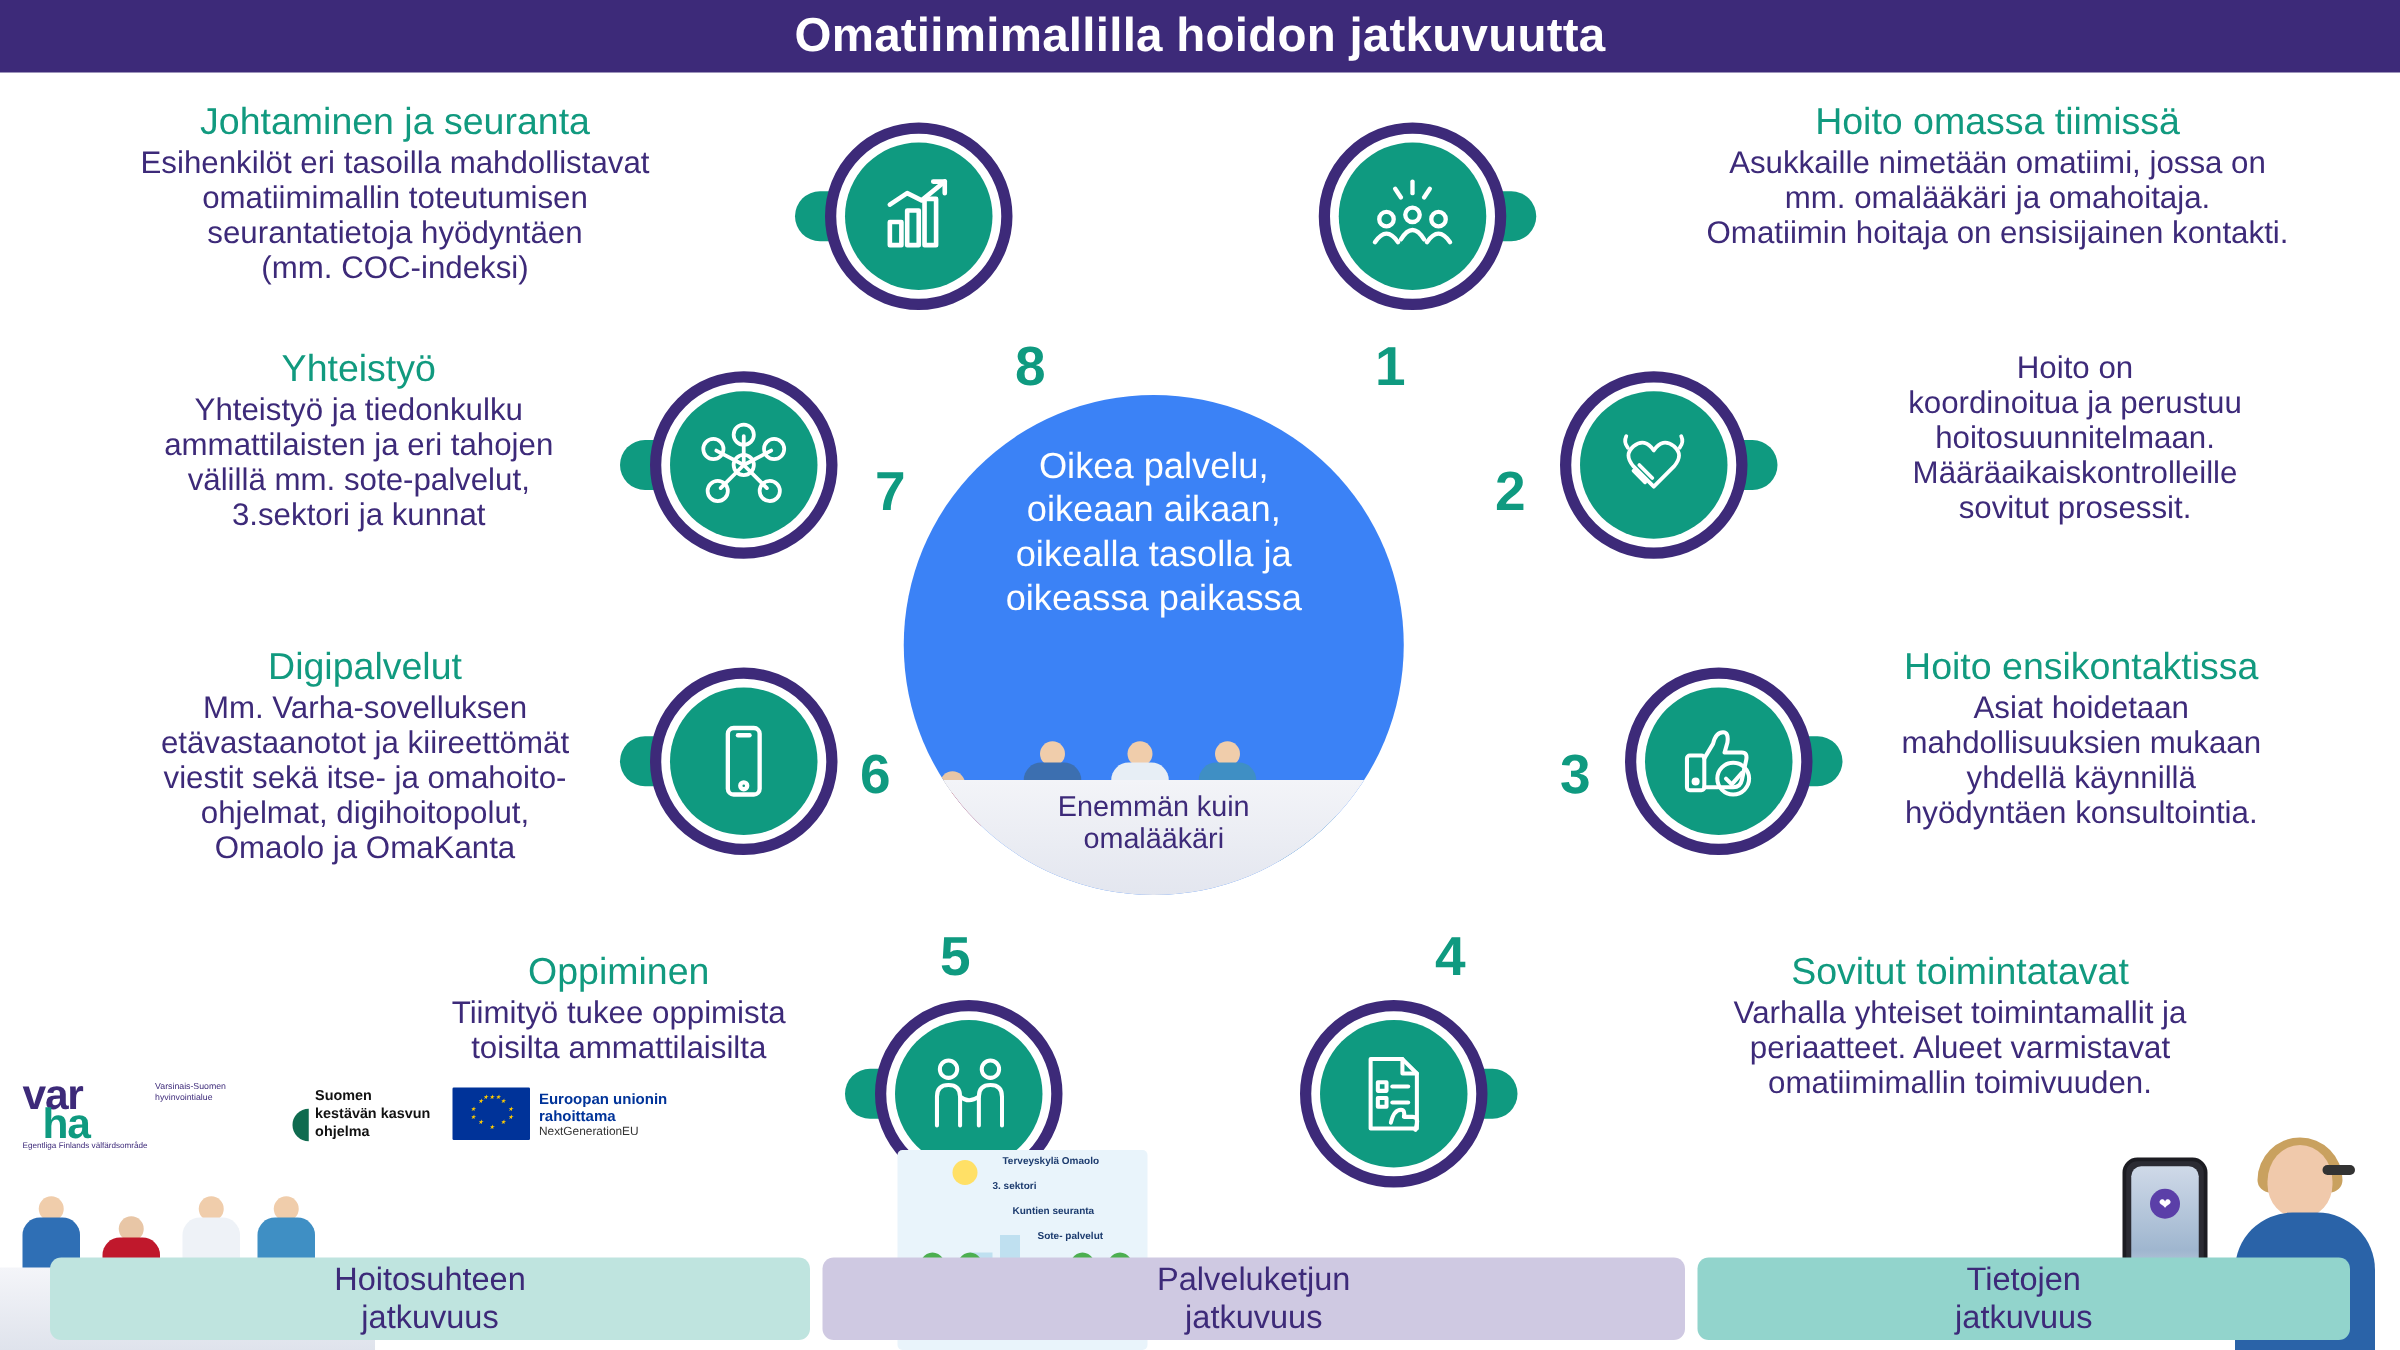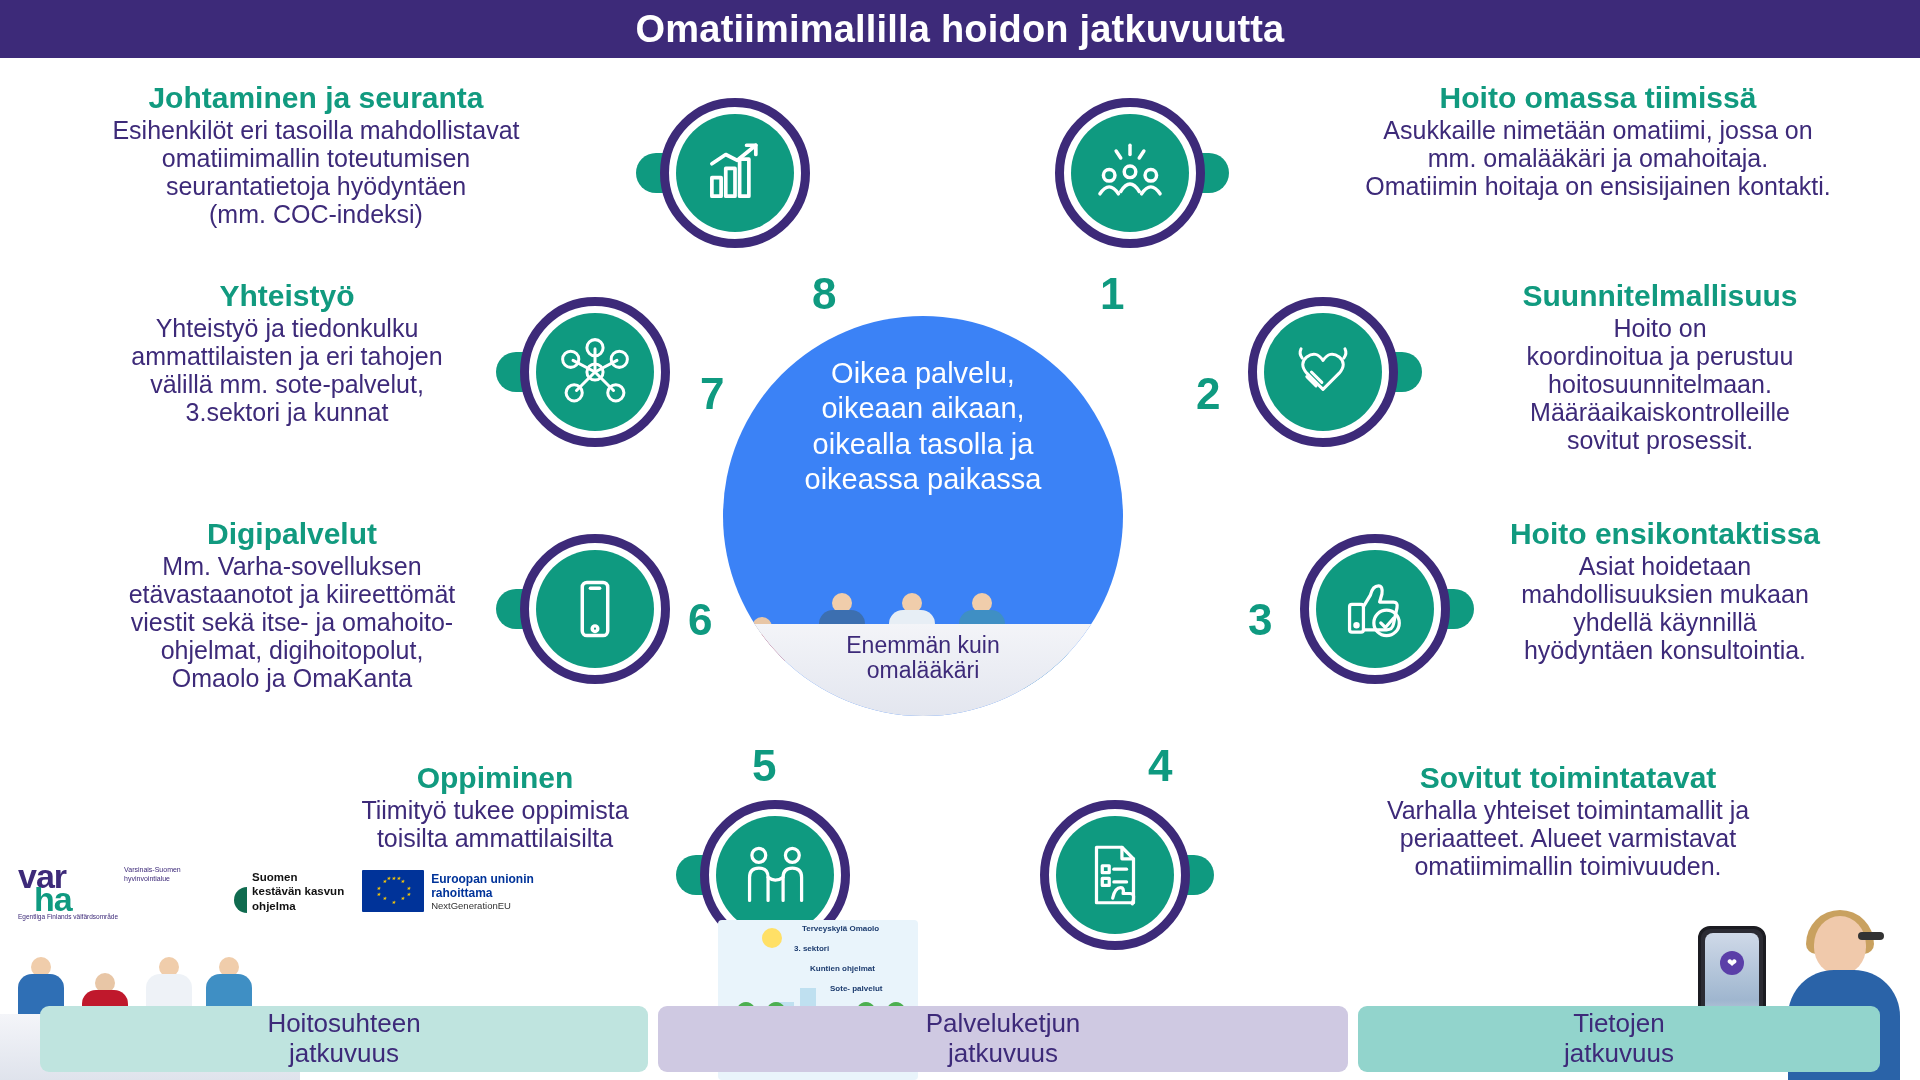--- a/index.html
+++ b/index.html
@@ -28,21 +28,21 @@
     font-size: 38px;
     font-weight: bold;
     letter-spacing: 0.2px;
     white-space: nowrap;
   }
 
   
   .tblock { position: absolute; }
   .tblock .head {
     color: #119a7f;
-    font-weight: bold;
+    font-weight: normal;
     font-size: 30px;
     line-height: 1.08;
     margin-bottom: 2px;
   }
   .tblock .body {
     color: #3d2a79;
     font-size: 25px;
     line-height: 1.12;
   }
   .ta-c { text-align: center; }
@@ -310,21 +310,20 @@
         <path d="M32 22 q-6 -9 -14 -3 q-7 6 0 14 l14 14 l14 -14 q7 -8 0 -14 q-8 -6 -14 3z"></path>
         <path d="M18 36 l8 8"></path>
         <path d="M22 32 l9 9"></path>
         <path d="M14 20 q-3 -4 -1 -8"></path>
         <path d="M50 20 q3 -4 1 -8"></path>
       </svg>
     </div>
   </div>
   <div class="stepnum" style="left:1196px; top:372px;">2</div>
   <div class="tblock ta-c" style="left:1440px; top:280px; width:440px;">
-    <div class="head">Suunnitelmallisuus</div>
     <div class="body">
       <div>Hoito on</div>
       <div>koordinoitua ja perustuu</div>
       <div>hoitosuunnitelmaan.</div>
       <div>Määräaikaiskontrolleille</div>
       <div>sovitut prosessit.</div>
     </div>
   </div>
 
   <div class="tblock ta-c" style="left:62px; top:518px; width:460px;">
@@ -499,21 +498,21 @@
       </div>
     <div class="tree" style="left:166px;">
         <div class="c"></div>
         <div class="t"></div>
       </div>
     <div class="hosp">
         <div class="cross"></div>
       </div>
     <div class="lbl" style="left:84px; top:4px; color:#1c3b6e;">Terveyskylä Omaolo</div>
     <div class="lbl" style="left:76px; top:24px;">3. sektori</div>
-    <div class="lbl" style="left:92px; top:44px;">Kuntien ohjelmat</div>
+    <div class="lbl" style="left:92px; top:44px;">Kuntien seuranta</div>
     <div class="lbl" style="left:112px; top:64px;">Sote- palvelut</div>
     <div class="lbl" style="left:60px; top:118px;">Avoterveydenhuolto</div>
     <div class="lbl" style="left:4px; top:136px;">Sairaalapalvelut</div>
   </div>
 
   <div class="photo-right">
     <div class="nurse">
       <div class="nhair"></div>
       <div class="nhead"></div>
       <div class="nhs"></div>

